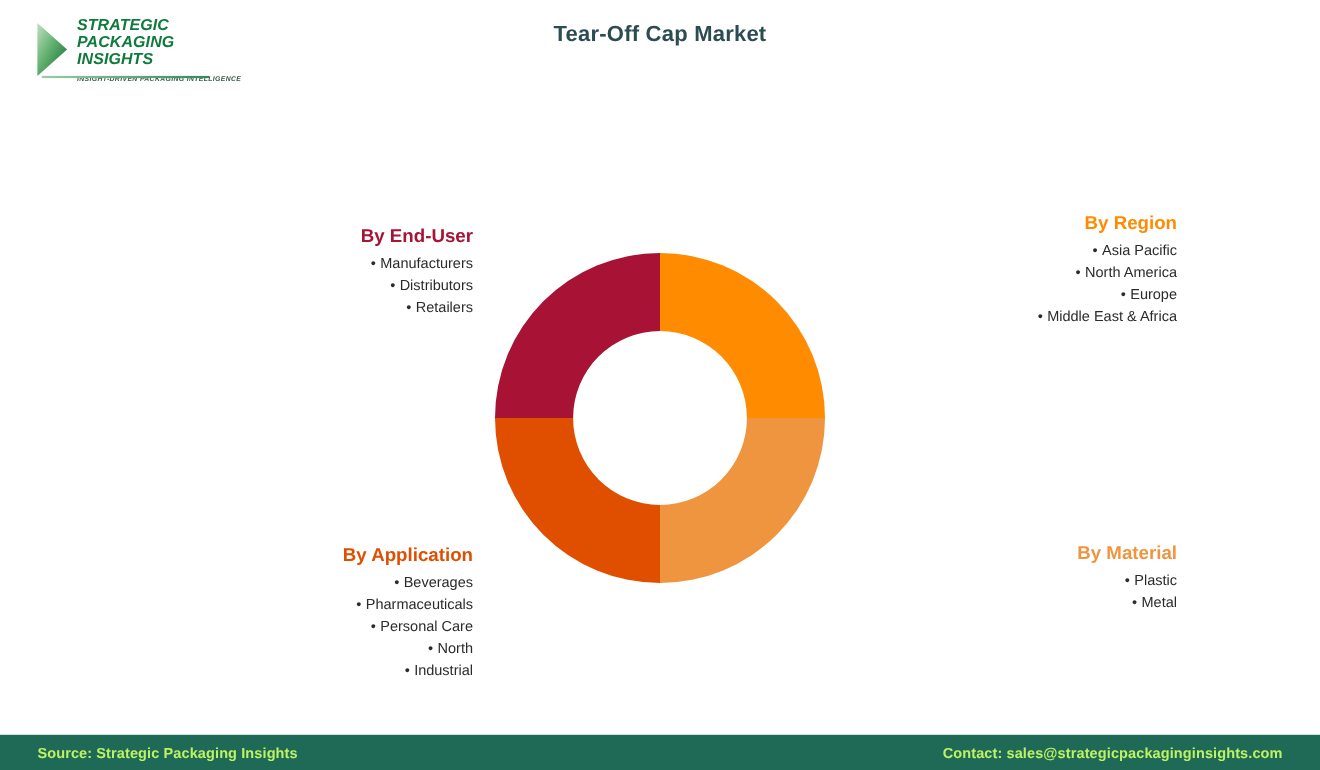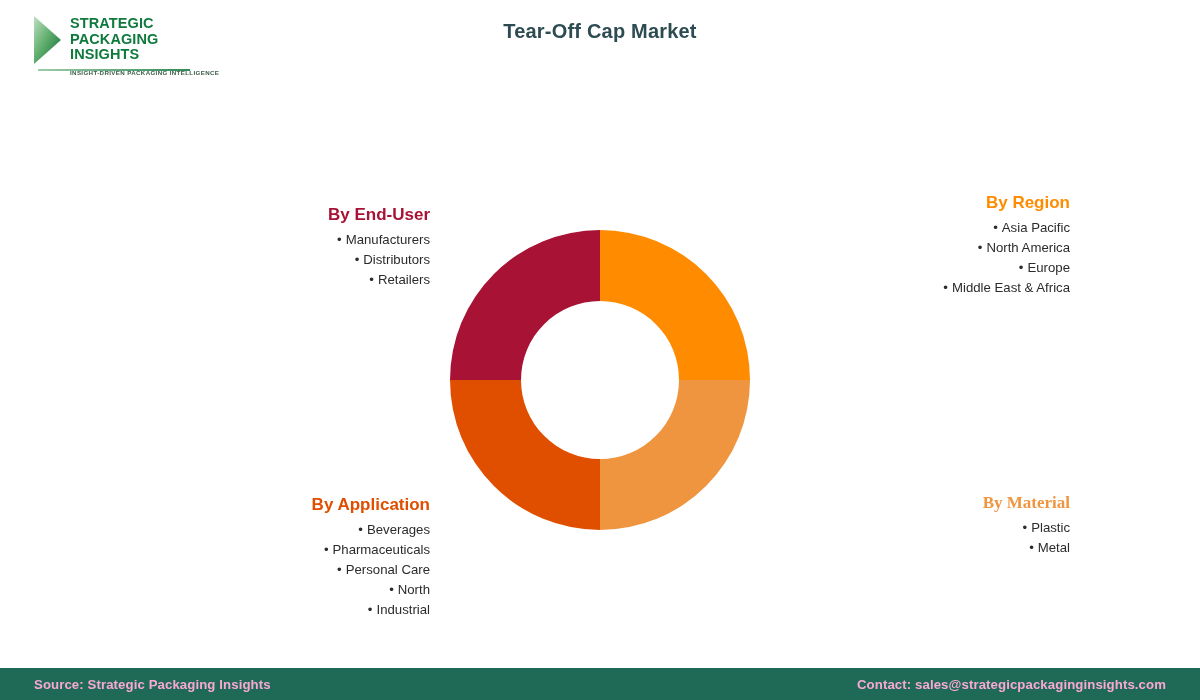--- a/index.html
+++ b/index.html
@@ -17,20 +17,22 @@
   }
 
   
   #logo {
     position: absolute;
     left: 30px;
     top: 14px;
     width: 200px;
     height: 62px;
     display: flex;
+    align-items: center;
+    font-style: italic;
   }
   #logo-mark {
     width: 34px;
     height: 52px;
     flex: 0 0 34px;
     margin-right: 6px;
   }
   #logo-text {
     display: flex;
     flex-direction: column;
@@ -124,21 +126,21 @@
     width: 1200px;
     height: 32px;
     background: #1E6A56;
     display: flex;
     align-items: center;
     justify-content: space-between;
     box-sizing: border-box;
     padding: 0 34px;
   }
   #footer-source, #footer-contact {
-    color: #f9a8d4;
+    color: #bef264;
     font-size: 13.2px;
     font-weight: bold;
     letter-spacing: 0.1px;
   }
 </style>
 </head>
 <body>
 
 <div id="logo">
   <span id="logo-mark">
@@ -198,21 +200,21 @@
   <ul class="seg-list">
       <li><span class="bullet">•</span><span>Beverages</span></li>
       <li><span class="bullet">•</span><span>Pharmaceuticals</span></li>
       <li><span class="bullet">•</span><span>Personal Care</span></li>
       <li><span class="bullet">•</span><span>North</span></li>
       <li><span class="bullet">•</span><span>Industrial</span></li>
     </ul>
 </div>
 
 <div class="seg-block seg-right" id="block-material">
-  <div class="seg-title" style="color: rgb(240, 149, 63); font-family: Liberation Serif, serif;">By Material</div>
+  <div class="seg-title" style="color: rgb(240, 149, 63);">By Material</div>
   <ul class="seg-list">
       <li><span class="bullet">•</span><span>Plastic</span></li>
       <li><span class="bullet">•</span><span>Metal</span></li>
     </ul>
 </div>
 
 <div id="footer">
   <span id="footer-source">Source: Strategic Packaging Insights</span>
   <span id="footer-contact">Contact: sales@strategicpackaginginsights.com</span>
 </div>

